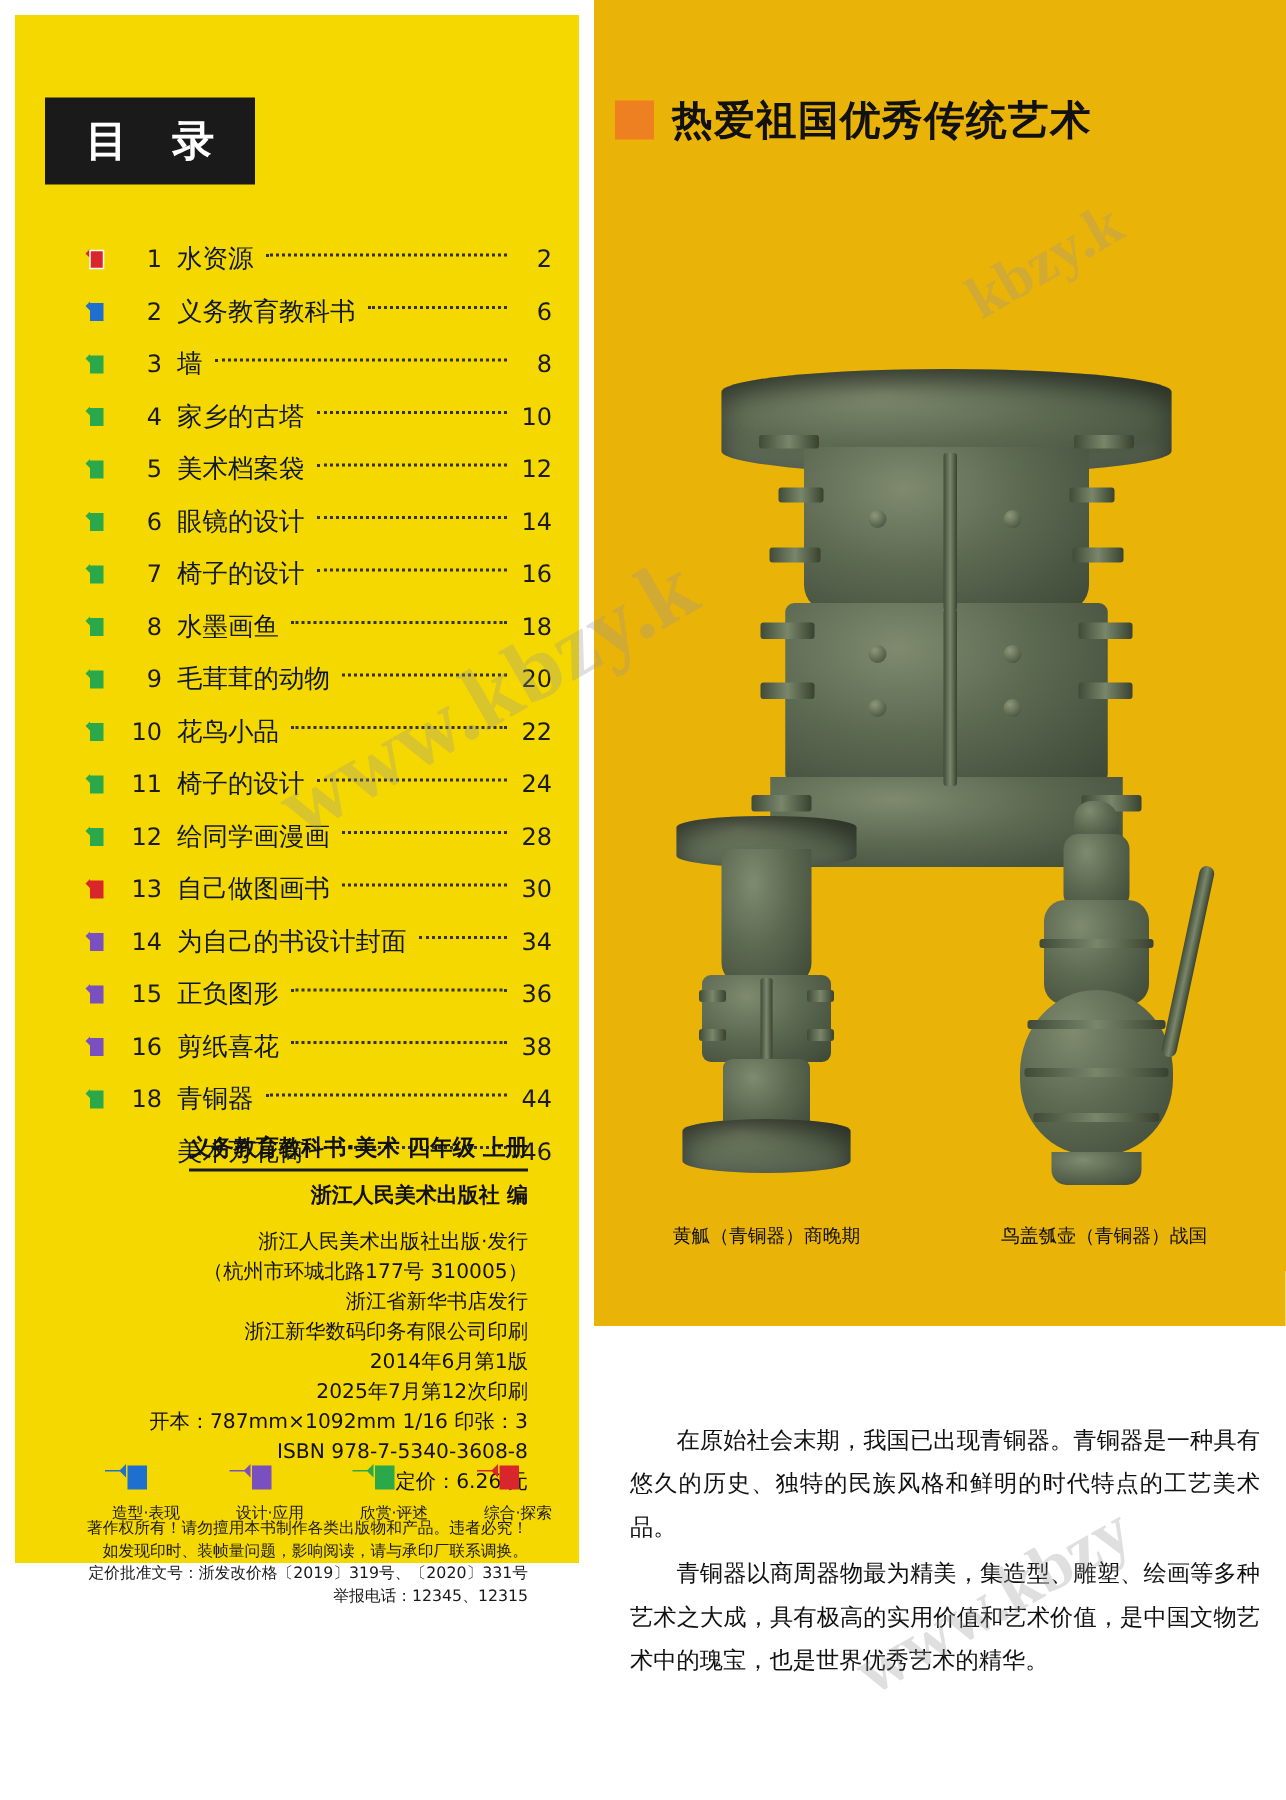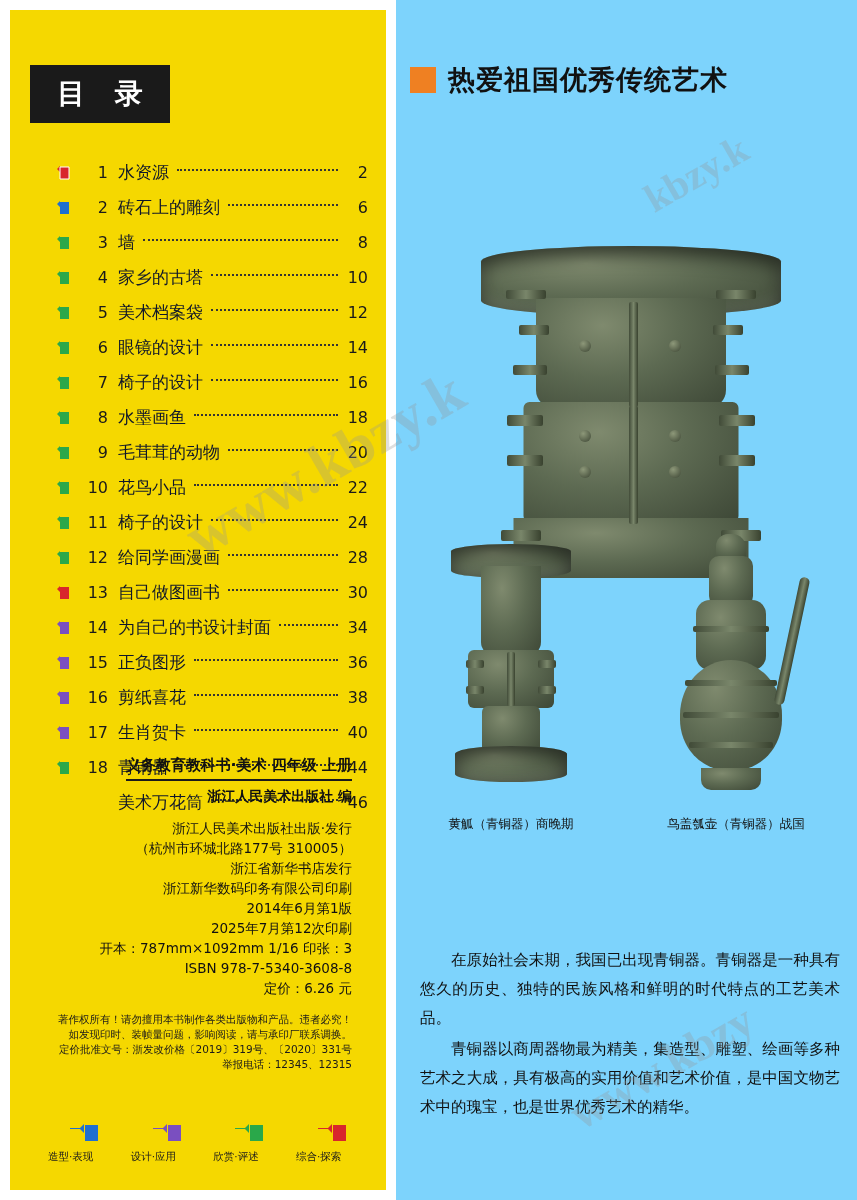--- a/index.html
+++ b/index.html
@@ -7,21 +7,21 @@
     width:857px;height:1200px;
     background:#ffffff;
     font-family:"Liberation Sans", sans-serif;
     position:relative;
     overflow:hidden;
   }
   .page{position:relative;width:857px;height:1200px;}
 
   
   .left-panel{
-    position:absolute;left:10px;top:10px;width:376px;height:1180px;
+    position:absolute;left:10px;top:10px;width:376px;height:1032px;
     background:#f5d800;
   }
   .toc-title-box{
     position:absolute;left:20px;top:55px;width:140px;height:58px;
     background:#1a1a1a;
     display:flex;align-items:center;justify-content:center;
   }
   .toc-title-box span{
     color:#ffffff;font-size:28px;font-weight:bold;letter-spacing:10px;
     font-family:"DejaVu Sans", sans-serif;padding-left:10px;
@@ -61,28 +61,28 @@
   .colo-line1{font-size:15px;font-weight:bold;border-bottom:2px solid #1a1a1a;padding-bottom:4px;display:inline-block;}
   .colo-line2{font-size:14px;font-weight:bold;margin-top:7px;}
   .colo-block{margin-top:12px;font-size:13.5px;line-height:20px;}
   .colo-small{margin-top:14px;font-size:10.5px;line-height:15px;color:#1a1a1a;}
 
   
   .legend{
     position:absolute;left:38px;bottom:26px;width:320px;
     display:flex;justify-content:space-between;
   }
-  .legend-item{width:72px;text-align:left;}
+  .legend-item{width:72px;text-align:right;}
   .legend-icon{width:30px;height:22px;margin:0 auto 6px auto;position:relative;}
   .legend-label{font-size:10.5px;color:#1a1a1a;font-family:"DejaVu Sans",sans-serif;}
 
   
   .right{
-    position:absolute;left:396px;top:0;width:461px;height:1200px;
-    background:#7dd3fc;
+    position:absolute;left:396px;top:0;width:461px;height:884px;
+    background:#eab308;
   }
   .head{
     position:absolute;left:14px;top:62px;display:flex;align-items:center;
   }
   .head-square{width:26px;height:26px;background:#ef8022;margin-right:12px;}
   .head-text{
     font-size:27px;font-weight:bold;color:#111;
     font-family:"DejaVu Sans", sans-serif;letter-spacing:1px;
   }
 
@@ -165,21 +165,21 @@
       </div>
 
       <div class="toc-row">
         <div class="toc-icon">
           <svg class="hand" viewBox="0 0 22 16">
               <path d="M1 4h8l3-3v6l-3-3H1z" fill="#1f6fd0"></path>
               <path d="M12 2h9v12h-9z" fill="#1f6fd0"></path>
             </svg>
         </div>
         <div class="toc-num">2</div>
-        <div class="toc-label">砖石上的雕刻</div>
+        <div class="toc-label">义务教育教科书</div>
         <div class="toc-dots"></div>
         <div class="toc-page">6</div>
       </div>
 
       <div class="toc-row">
         <div class="toc-icon">
           <svg class="hand" viewBox="0 0 22 16">
               <path d="M1 4h8l3-3v6l-3-3H1z" fill="#2aa84a"></path>
               <path d="M12 2h9v12h-9z" fill="#2aa84a"></path>
             </svg>
@@ -352,32 +352,20 @@
               <path d="M1 4h8l3-3v6l-3-3H1z" fill="#7a4fc0"></path>
               <path d="M12 2h9v12h-9z" fill="#7a4fc0"></path>
             </svg>
         </div>
         <div class="toc-num">16</div>
         <div class="toc-label">剪纸喜花</div>
         <div class="toc-dots"></div>
         <div class="toc-page">38</div>
       </div>
 
-      <div class="toc-row">
-        <div class="toc-icon">
-          <svg class="hand" viewBox="0 0 22 16">
-              <path d="M1 4h8l3-3v6l-3-3H1z" fill="#7a4fc0"></path>
-              <path d="M12 2h9v12h-9z" fill="#7a4fc0"></path>
-            </svg>
-        </div>
-        <div class="toc-num">17</div>
-        <div class="toc-label">生肖贺卡</div>
-        <div class="toc-dots"></div>
-        <div class="toc-page">40</div>
-      </div>
 
       <div class="toc-row">
         <div class="toc-icon">
           <svg class="hand" viewBox="0 0 22 16">
               <path d="M1 4h8l3-3v6l-3-3H1z" fill="#2aa84a"></path>
               <path d="M12 2h9v12h-9z" fill="#2aa84a"></path>
             </svg>
         </div>
         <div class="toc-num">18</div>
         <div class="toc-label">青铜器</div>

